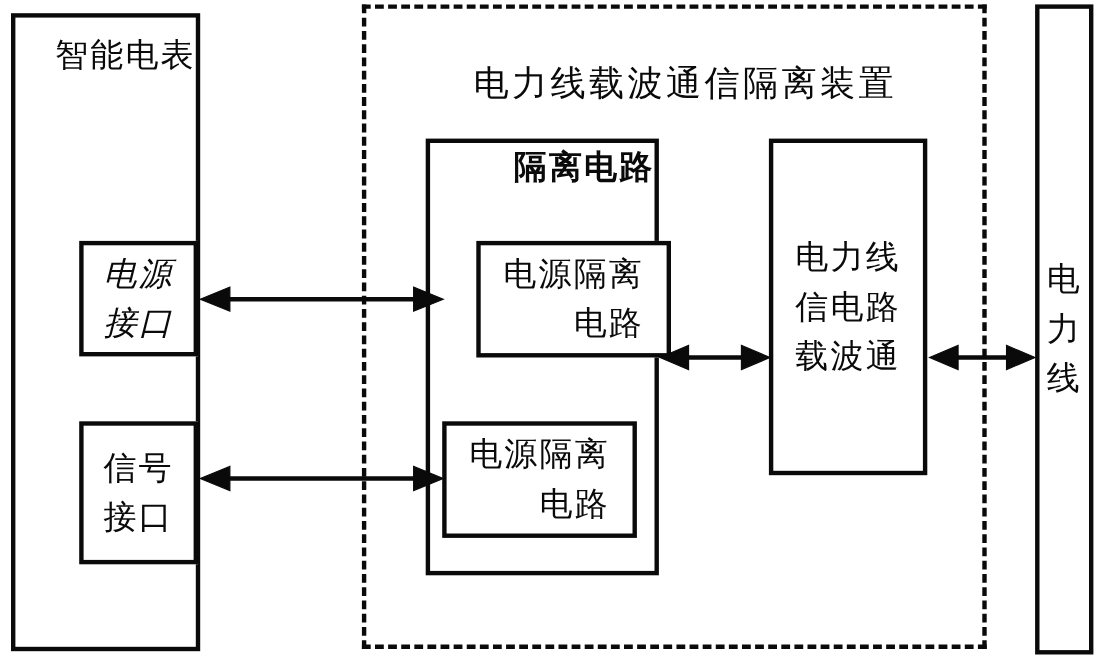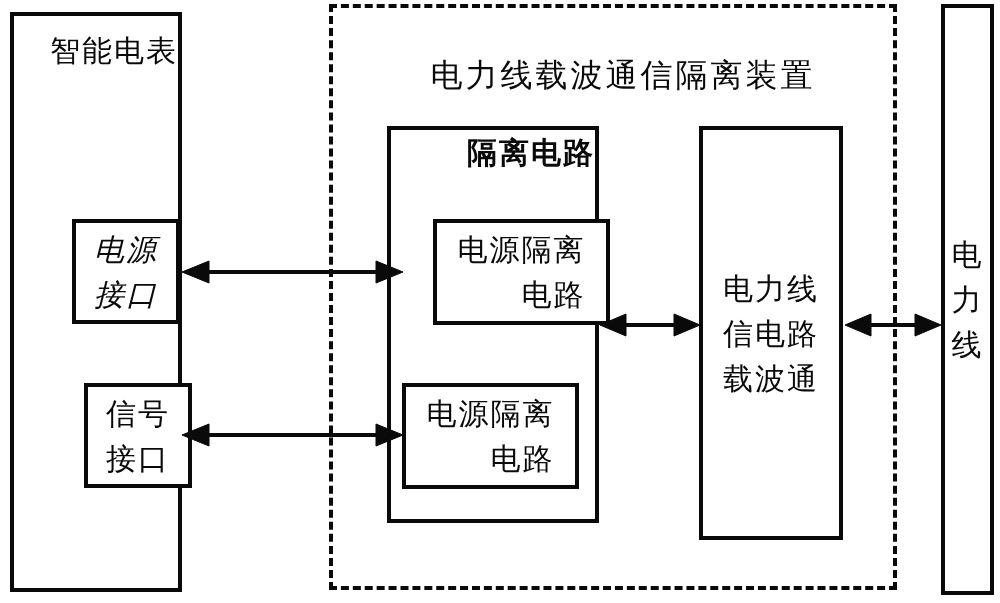--- a/index.html
+++ b/index.html
@@ -73,21 +73,21 @@
     </div>
   </div>
 
   <div class="box center-col" style="left:72px; top:219px; width:108px; height:105px;font-style:italic;">
     <div class="label fs30">
       <div>电源</div>
       <div>接口</div>
     </div>
   </div>
 
-  <div class="box center-col" style="left:84px; top:383px; width:108px; height:105px;">
+  <div class="box center-col" style="left:72px; top:383px; width:108px; height:130px;">
     <div class="label fs30">
       <div>信号</div>
       <div>接口</div>
     </div>
   </div>
 
   <div class="box dashed" style="left:329px; top:4px; width:568px; height:586px;">
     <div id="device-title" class="label fs32">电力线载波通信隔离装置</div>
   </div>
 
@@ -102,21 +102,21 @@
     </div>
   </div>
 
   <div class="box center-col" style="left:402px; top:383px; width:177px; height:106px;">
     <div class="label fs30">
       <div>电源隔离</div>
       <div>电路</div>
     </div>
   </div>
 
-  <div class="box center-col" style="left:699px; top:126px; width:144px; height:414px;">
+  <div class="box center-col" style="left:699px; top:126px; width:144px; height:306px;">
     <div class="label fs30">
       <div>电力线</div>
       <div>信电路</div>
       <div>载波通</div>
     </div>
   </div>
 
   <div class="box center-col" style="left:941px; top:4px; width:53px; height:591px;">
     <div class="label fs30">
       <div>电</div>

